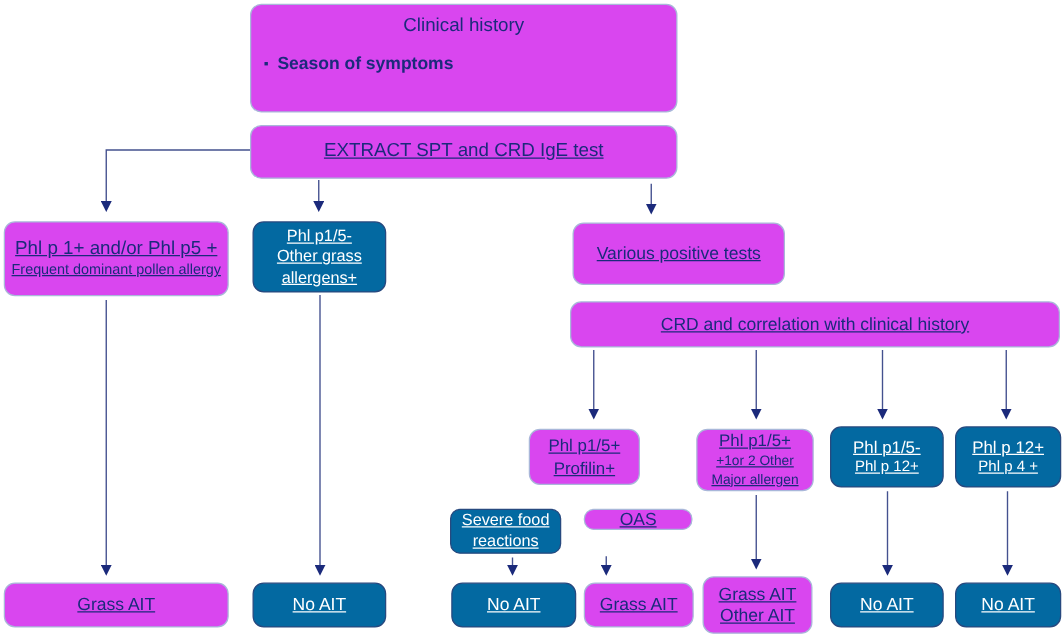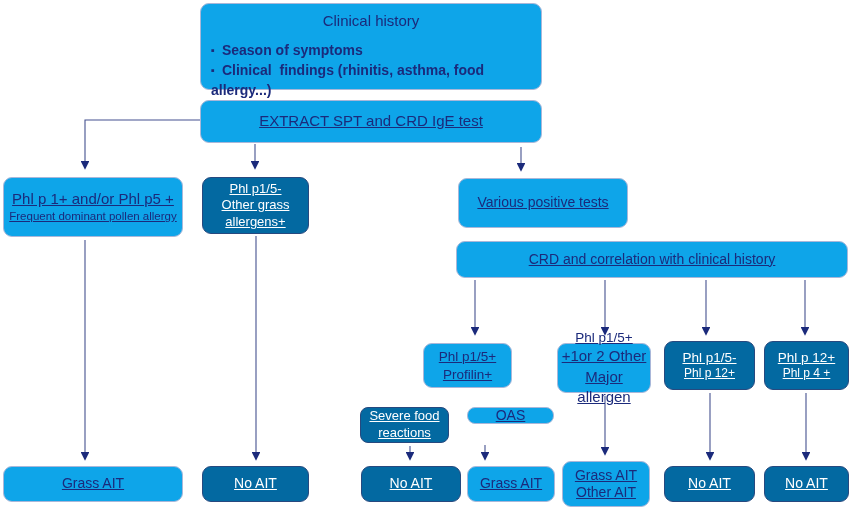--- a/index.html
+++ b/index.html
@@ -6,37 +6,37 @@
   .stage{
     position:relative;width:850px;height:511px;background:#ffffff;
     font-family:"Liberation Sans","DejaVu Sans",sans-serif;
     color:#1b2a7b;overflow:hidden;
   }
   .box{
     position:absolute;box-sizing:border-box;
     border-radius:9px;
   }
   .light{
-    background:#0ea5e9;border:1px solid #a9b7d9;color:#1b2a7b;
+    background:#d946ef;border:1px solid #a9b7d9;color:#1b2a7b;
   }
   .dark{
     background:#0369a1;border:1px solid #27497f;color:#ffffff;
   }
   .ctr{
     display:flex;flex-direction:column;align-items:center;justify-content:center;
     text-align:center;
   }
   .line{display:block;text-decoration:underline;}
   .fs15{font-size:15px;line-height:1.25;}
   .fs14{font-size:14px;line-height:1.25;}
   .fs135{font-size:13.5px;line-height:1.3;justify-content:center;}
   .fs13{font-size:13px;line-height:1.28;}
   .fs12{font-size:12px;line-height:1.3;}
   .fs115{font-size:11.5px;line-height:1.25;}
-  .fs95{font-size:15px;line-height:1.35;}
+  .fs95{font-size:11px;line-height:1.35;}
   .ch-title{
     text-align:center;font-size:15px;margin-top:8px;
   }
   ul.bullets{
     list-style:none;margin:12px 0 0 0;padding:0 6px 0 10px;font-weight:bold;
   }
   ul.bullets li{
     font-size:14px;line-height:1.42;white-space:pre-wrap;
   }
   ul.bullets li::before{
@@ -70,21 +70,20 @@
       <path d="M605,396 V454" marker-end="url(#ah)"></path>
       <path d="M710,393 V459" marker-end="url(#ah)"></path>
       <path d="M806,393 V459" marker-end="url(#ah)"></path>
     </g>
   </svg>
 
   <div class="box light" style="left:200px;top:3px;width:342px;height:87px">
     <div class="ch-title">Clinical history</div>
     <ul class="bullets">
       <li>Season of symptoms</li>
-      <li>Clinical  findings (rhinitis, asthma, food allergy...)</li>
     </ul>
   </div>
 
   <div class="box light ctr fs15" style="left:200px;top:100px;width:342px;height:43px">
     <span class="line">EXTRACT SPT and CRD IgE test</span>
   </div>
 
   <div class="box light ctr" style="left:3px;top:177px;width:180px;height:60px">
     <span class="line fs15">Phl p 1+ and/or Phl p5 +</span>
     <span class="line fs115">Frequent dominant pollen allergy</span>

